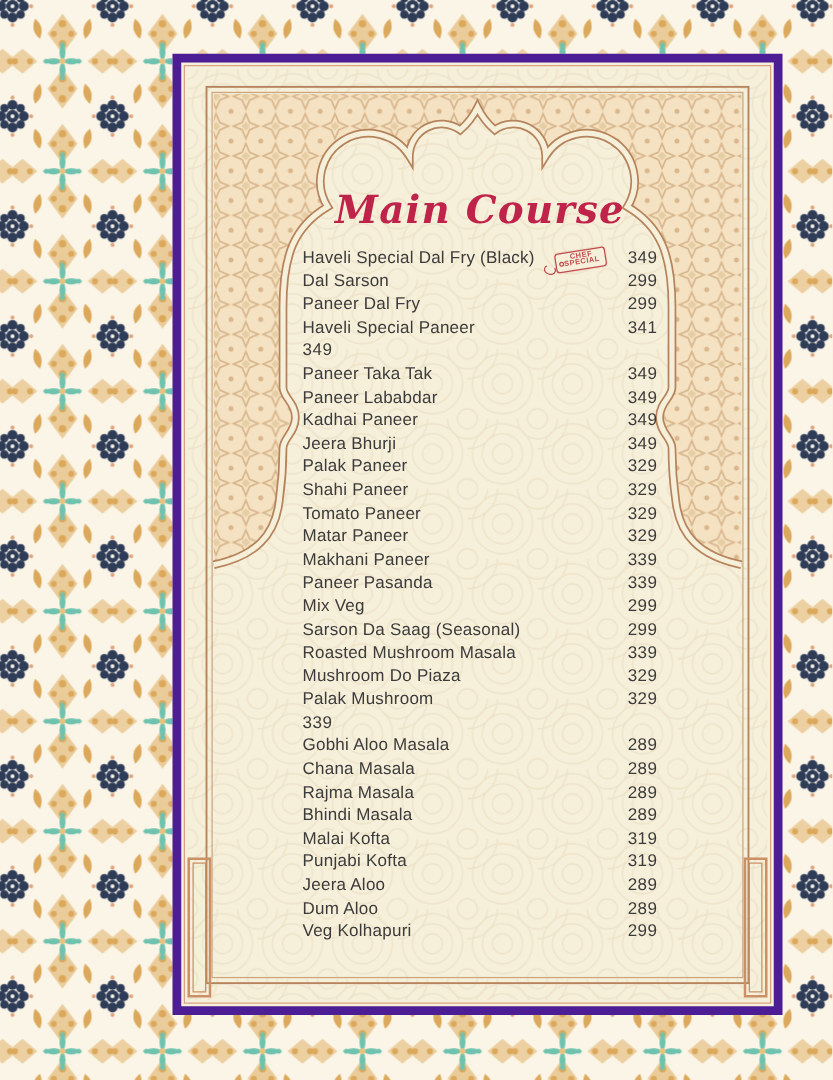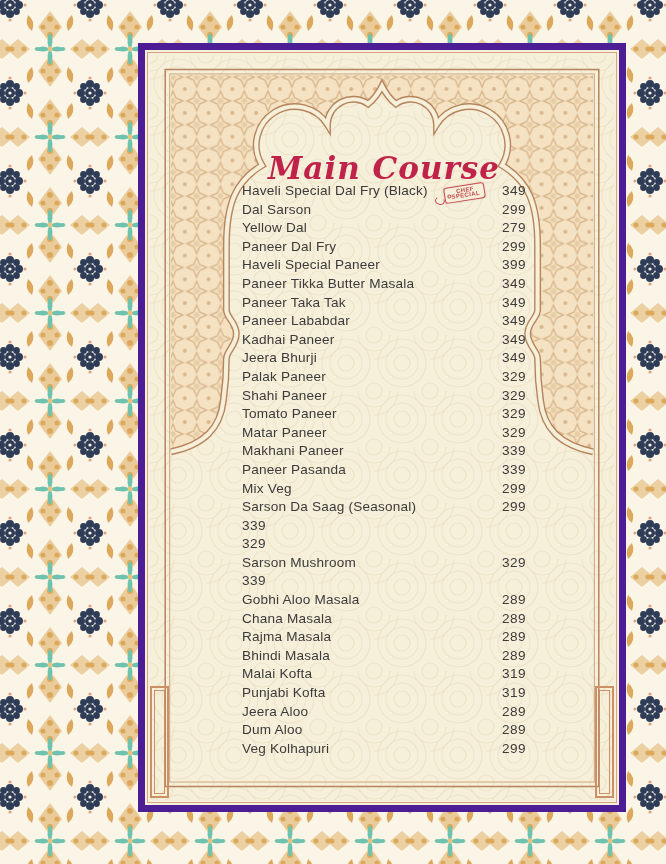--- a/index.html
+++ b/index.html
@@ -34,21 +34,21 @@
   
   .content{position:absolute;left:97px;top:0;width:284px;height:100%;}
   .menu-title{
     position:absolute;left:0;top:100px;width:100%;
     text-align:center;
     font-family:"DejaVu Serif", serif;
     font-style:italic;font-weight:bold;
     font-size:31px;letter-spacing:1px;
     color:#c02349;
   }
-  .items{position:absolute;left:0;top:132px;width:100%;}
+  .items{position:absolute;left:0;top:147px;width:100%;}
   .row{
     display:flex;justify-content:space-between;align-items:baseline;
     height:18.6px;line-height:18.6px;
     font-size:13.6px;color:#3c3b3b;letter-spacing:.2px;
   }
   .dish{white-space:nowrap;position:relative;}
   .price{letter-spacing:.4px;}
 
   
   .chef-tag{
@@ -256,37 +256,32 @@
               <span class="chef-line">SPECIAL</span>
             </span></span>
     <span class="price">349</span>
   </div>
 
   <div class="row">
     <span class="dish"><span class="dish-text">Dal Sarson</span></span>
     <span class="price">299</span>
   </div>
 
-  <div class="row">
-    <span class="dish"><span class="dish-text">Yellow Dal</span></span>
-    <span class="price">279</span>
-  </div>
 
   <div class="row">
     <span class="dish"><span class="dish-text">Paneer Dal Fry</span></span>
     <span class="price">299</span>
   </div>
 
   <div class="row">
     <span class="dish"><span class="dish-text">Haveli Special Paneer</span></span>
-    <span class="price">399</span>
-  </div>
-
-  <div class="row">
-    <span class="dish"><span class="dish-text">Paneer Tikka Butter Masala</span></span>
+    <span class="price">341</span>
+  </div>
+
+  <div class="row">
     <span class="price">349</span>
   </div>
 
   <div class="row">
     <span class="dish"><span class="dish-text">Paneer Taka Tak</span></span>
     <span class="price">349</span>
   </div>
 
   <div class="row">
     <span class="dish"><span class="dish-text">Paneer Lababdar</span></span>
@@ -337,29 +332,31 @@
     <span class="dish"><span class="dish-text">Mix Veg</span></span>
     <span class="price">299</span>
   </div>
 
   <div class="row">
     <span class="dish"><span class="dish-text">Sarson Da Saag (Seasonal)</span></span>
     <span class="price">299</span>
   </div>
 
   <div class="row">
+    <span class="dish"><span class="dish-text">Roasted Mushroom Masala</span></span>
     <span class="price">339</span>
   </div>
 
   <div class="row">
-    <span class="price">329</span>
-  </div>
-
-  <div class="row">
-    <span class="dish"><span class="dish-text">Sarson Mushroom</span></span>
+    <span class="dish"><span class="dish-text">Mushroom Do Piaza</span></span>
+    <span class="price">329</span>
+  </div>
+
+  <div class="row">
+    <span class="dish"><span class="dish-text">Palak Mushroom</span></span>
     <span class="price">329</span>
   </div>
 
   <div class="row">
     <span class="price">339</span>
   </div>
 
   <div class="row">
     <span class="dish"><span class="dish-text">Gobhi Aloo Masala</span></span>
     <span class="price">289</span>

